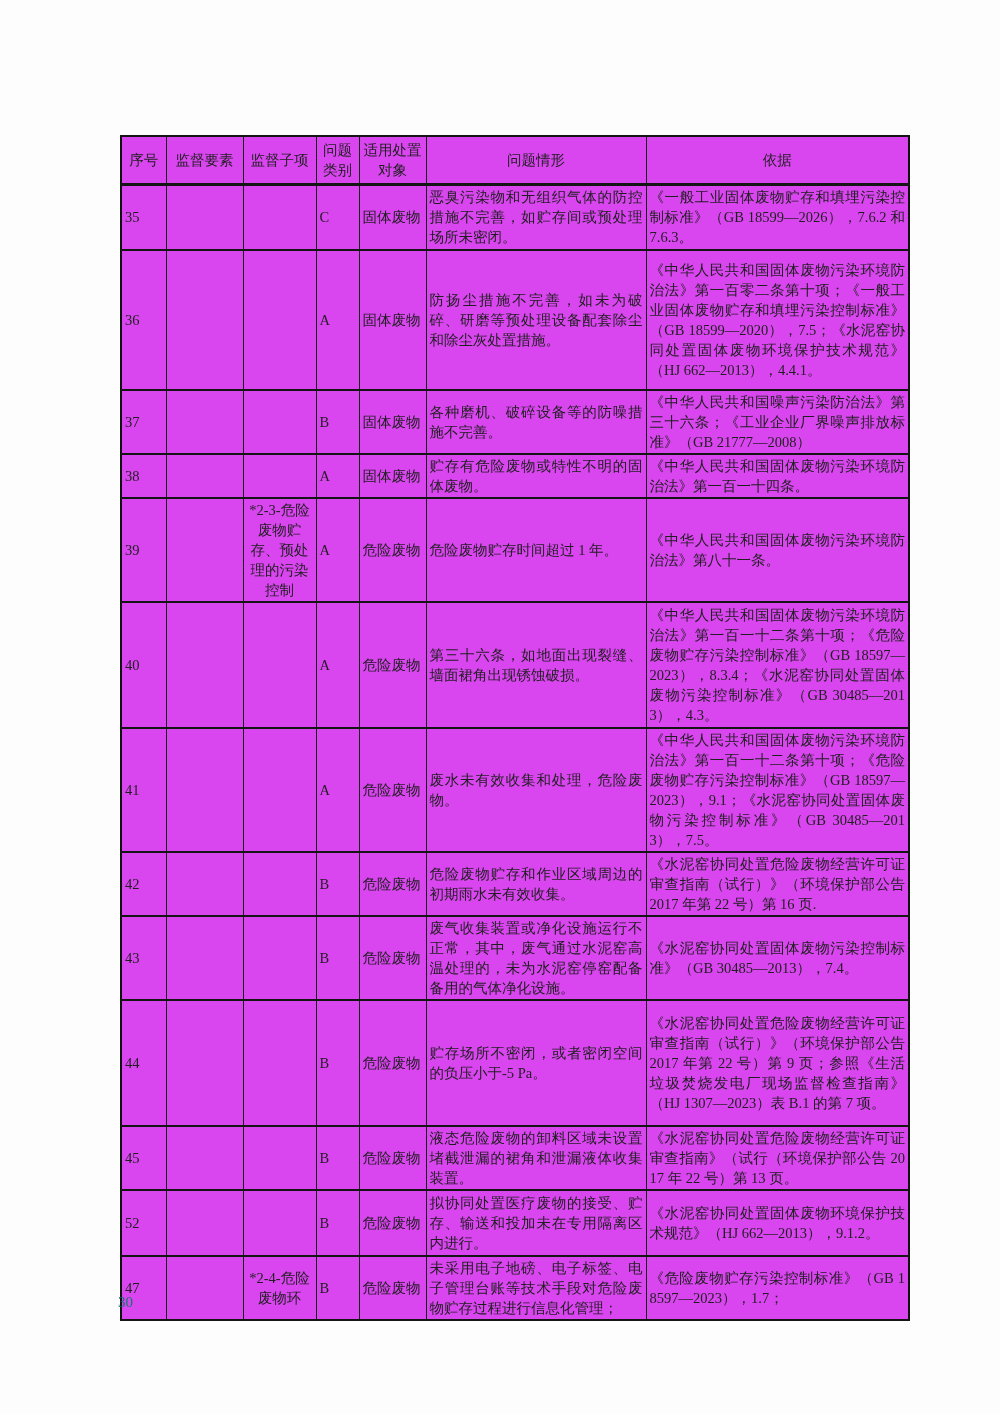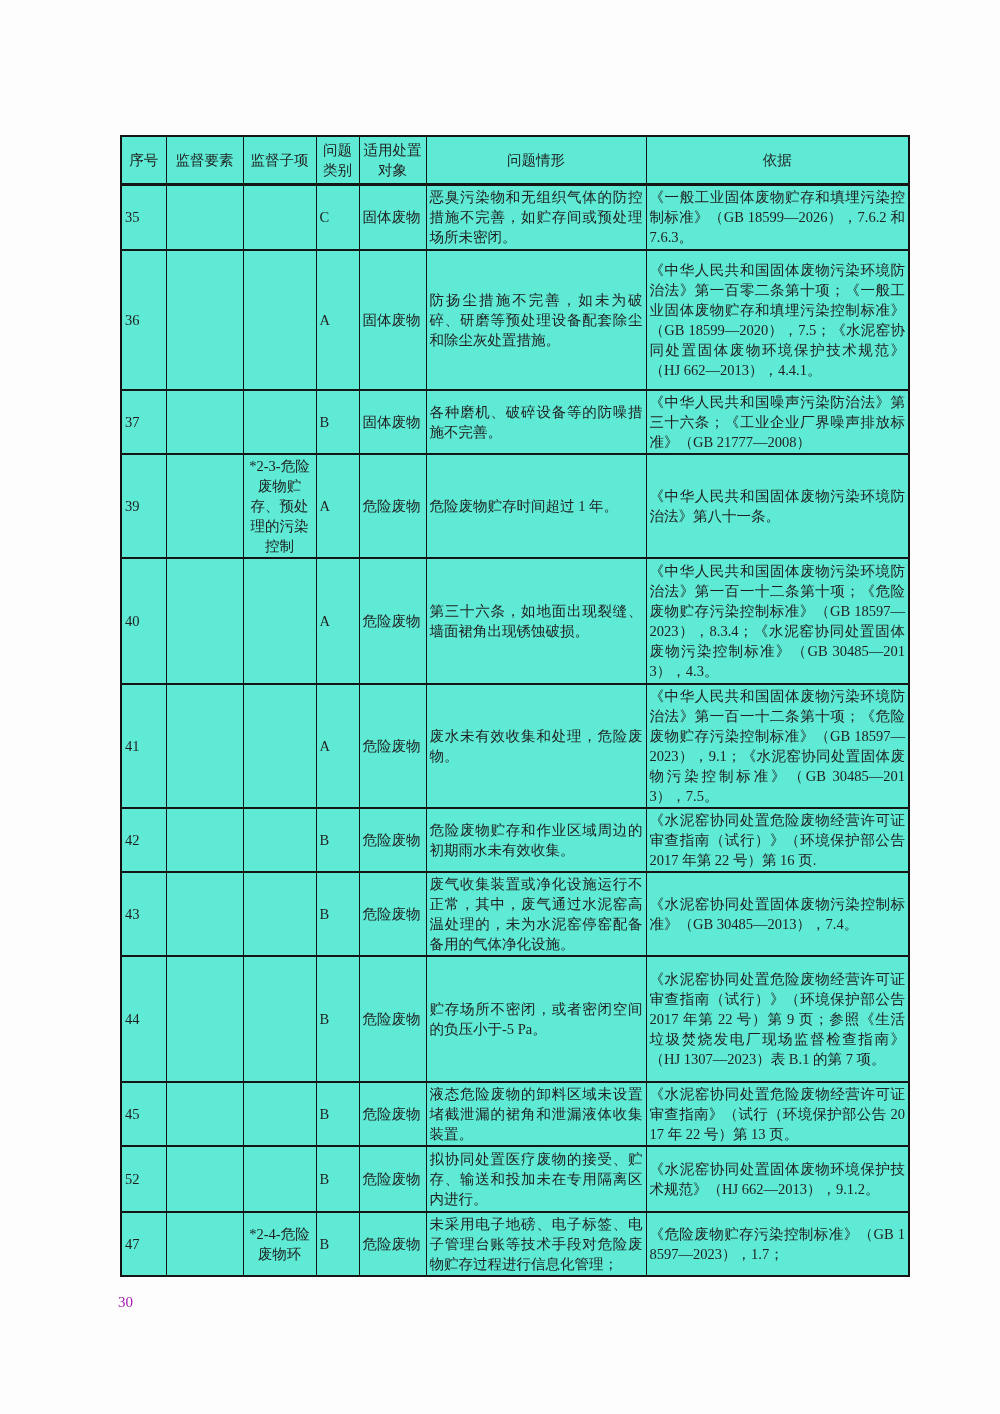--- a/index.html
+++ b/index.html
@@ -14,21 +14,21 @@
     width:1000px;height:1414px;
     background:#fdfdfd;
     overflow:hidden;
   }
   table.doc-table{
     position:absolute;
     left:120px;top:135px;
     width:788px;
     border-collapse:collapse;
     table-layout:fixed;
-    background:#5eead4;
+    background:#d946ef;
   }
   table.doc-table th,
   table.doc-table td{
     border-left:1.5px solid #151515;
     border-right:1.5px solid #151515;
     border-top:2px solid #151515;
     border-bottom:2px solid #151515;
     font-size:14.5px;
     line-height:20px;
     font-weight:normal;
@@ -43,21 +43,21 @@
     border-bottom-width:3px;
     height:44px;
   }
   .c-center{text-align:left;}
   .c-left{text-align:center;}
   .c-just{text-align:justify;text-justify:inter-ideograph;padding:1px 4px;}
   .footer-num{
     position:absolute;
     left:118px;top:1294px;
     font-size:15px;
-    color:#a21caf;
+    color:#0f766e;
     text-align:center;
   }
 </style>
 </head>
 <body>
 
 <div class="page">
 
   <table class="doc-table">
     <colgroup>
@@ -101,20 +101,29 @@
         </tr>
         <tr style="height: 60px;">
           <td class="c-center">37</td>
           <td class="c-left"></td>
           <td class="c-left"></td>
           <td class="c-center">B</td>
           <td class="c-center">固体废物</td>
           <td class="c-just">各种磨机、破碎设备等的防噪措施不完善。</td>
           <td class="c-just">《中华人民共和国噪声污染防治法》第三十六条；《工业企业厂界噪声排放标准》（GB 21777—2008）</td>
         </tr>
+        <tr style="height: 42px;">
+          <td class="c-center">38</td>
+          <td class="c-left"></td>
+          <td class="c-left"></td>
+          <td class="c-center">A</td>
+          <td class="c-center">固体废物</td>
+          <td class="c-just">贮存有危险废物或特性不明的固体废物。</td>
+          <td class="c-just">《中华人民共和国固体废物污染环境防治法》第一百一十四条。</td>
+        </tr>
         <tr style="height: 102px;">
           <td class="c-center">39</td>
           <td class="c-left"></td>
           <td class="c-left">*2-3-危险废物贮存、预处理的污染控制</td>
           <td class="c-center">A</td>
           <td class="c-center">危险废物</td>
           <td class="c-just">危险废物贮存时间超过 1 年。</td>
           <td class="c-just">《中华人民共和国固体废物污染环境防治法》第八十一条。</td>
         </tr>
         <tr style="height: 126px;">

